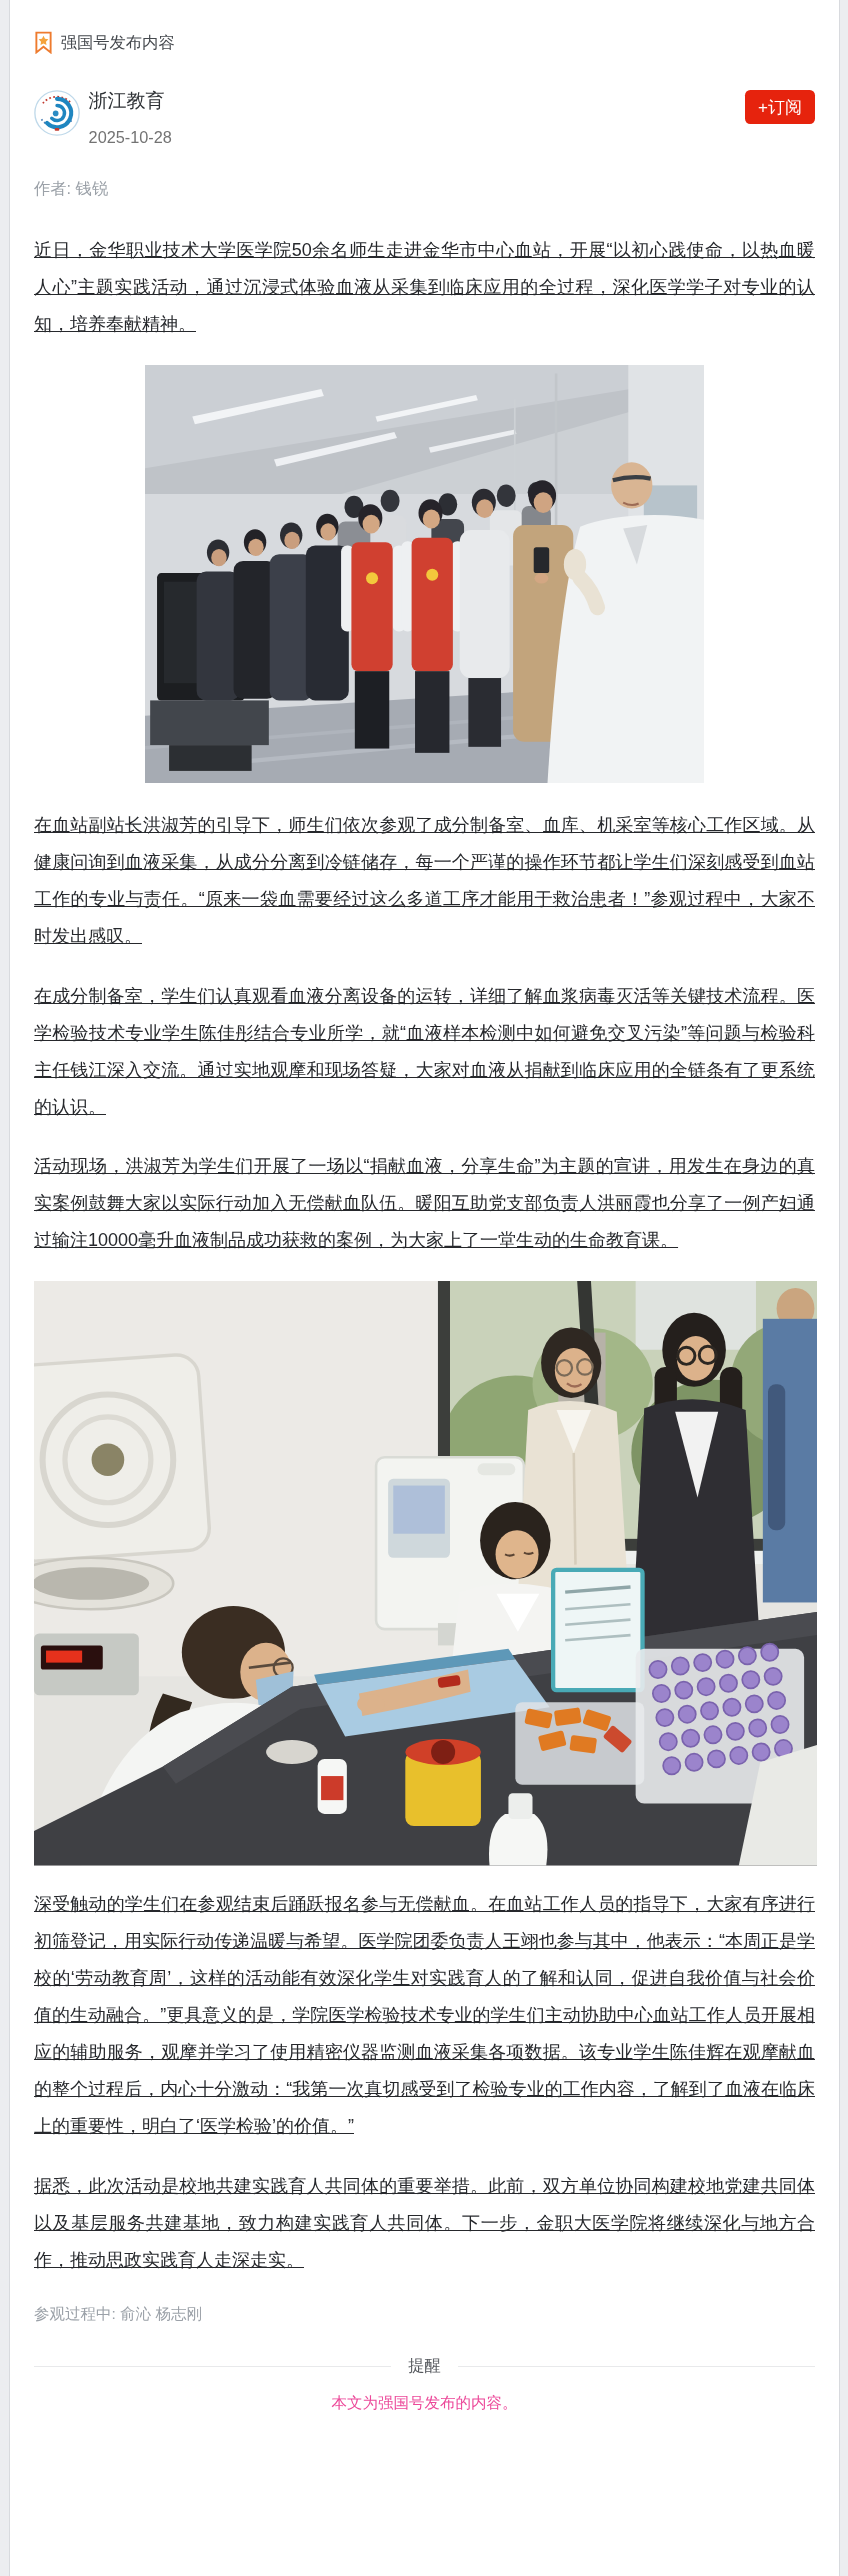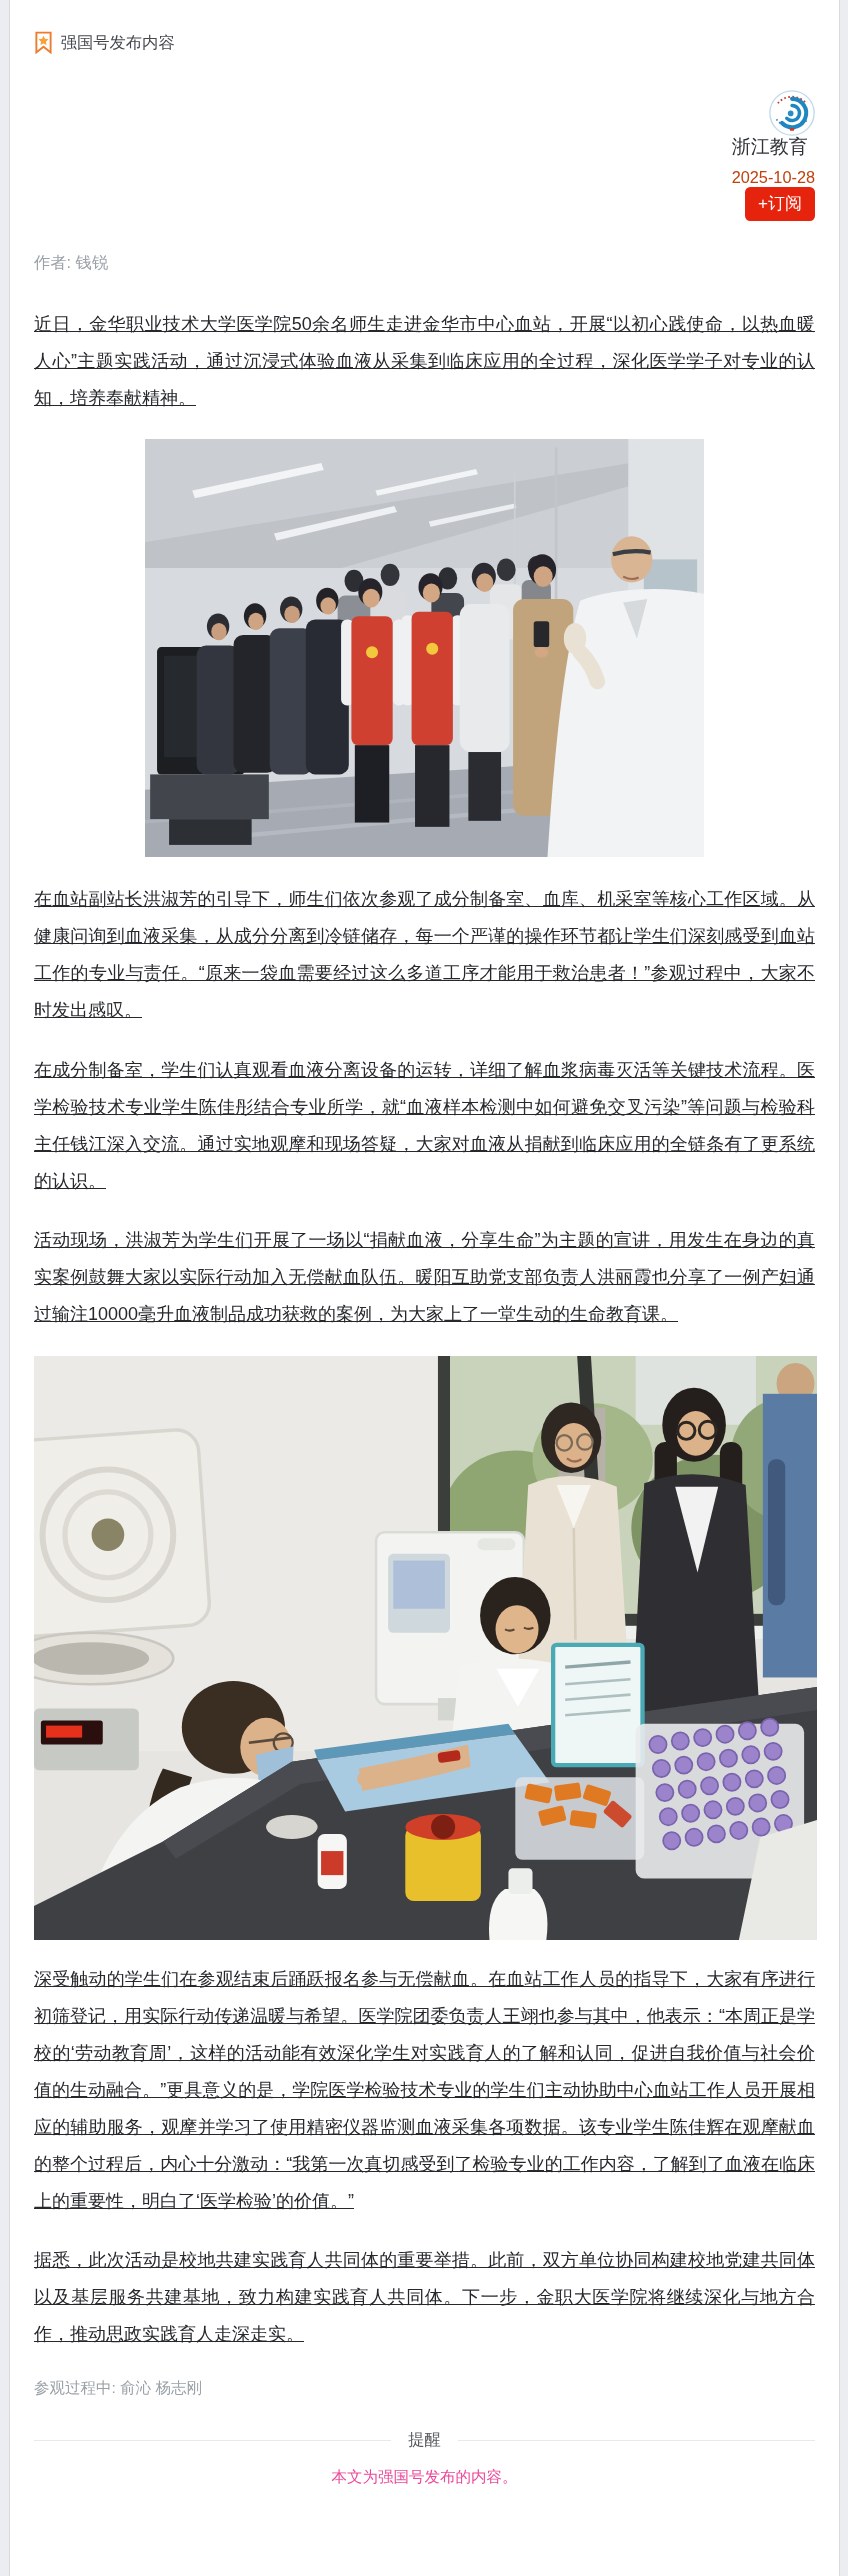--- a/index.html
+++ b/index.html
@@ -24,25 +24,25 @@
     color:#191a1c;
     line-height:1.25;
     margin:0 0 13.8px 0;
     letter-spacing:0.4px;
   }
   .badge-row{
     display:flex;align-items:flex-end;gap:7.7px;
     margin-bottom:36px;
   }
   .badge-row .label{font-size:16.3px;color:#45494e;}
-  .pub-row{display:flex;align-items:flex-end;margin-bottom:31px;flex-direction:column;}
+  .pub-row{display:flex;align-items:flex-start;margin-bottom:31px;}
   .logo{width:46px;height:46px;flex:0 0 auto;}
   .pub-meta{margin-left:8.6px;}
   .pub-name{font-size:19px;color:#2e3135;font-weight:500;line-height:1.2;}
-  .pub-date{font-size:16.3px;color:#c2410c;margin-top:9px;}
+  .pub-date{font-size:16.3px;color:#737373;margin-top:15px;}
   .subscribe{
     margin-left:auto;
     background:#e6230d;color:#ffffff;
     font-size:17px;line-height:1;
     font-family:inherit;
     border:none;border-radius:5.2px;
     padding:8.6px 13px;
     cursor:pointer;
   }
   .author{font-size:16.3px;color:#9ba1a8;margin-bottom:32px;}

